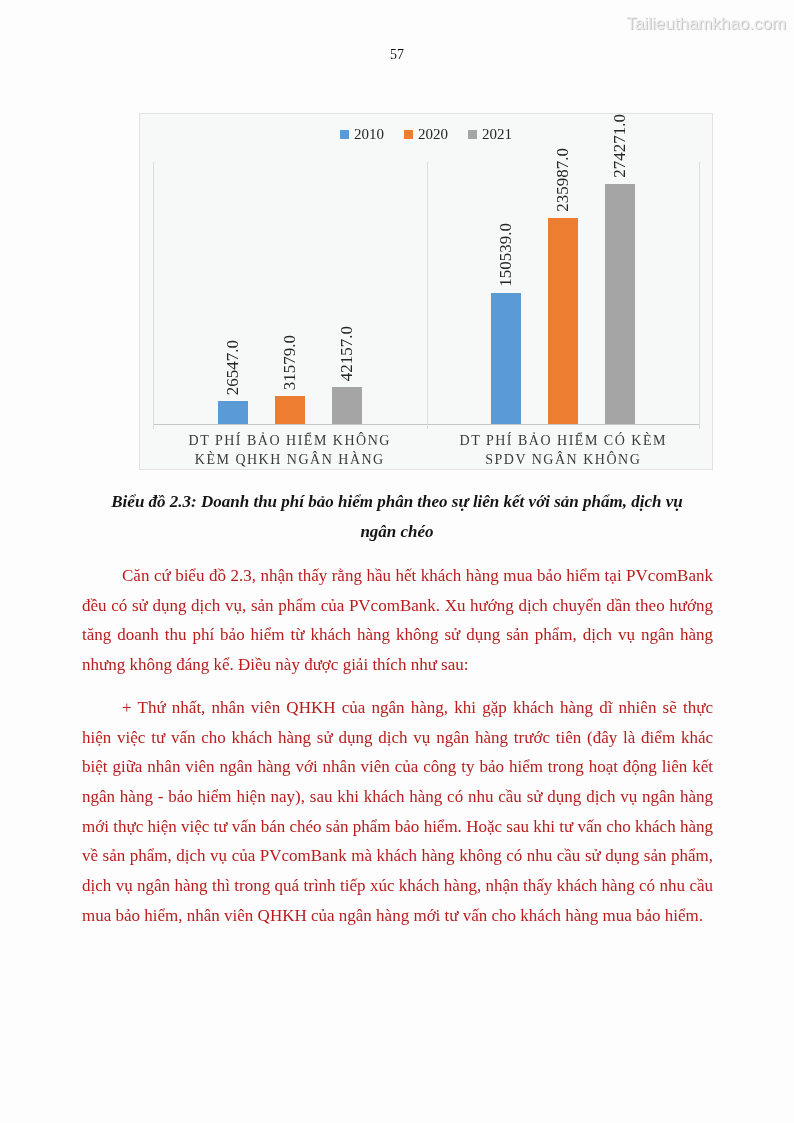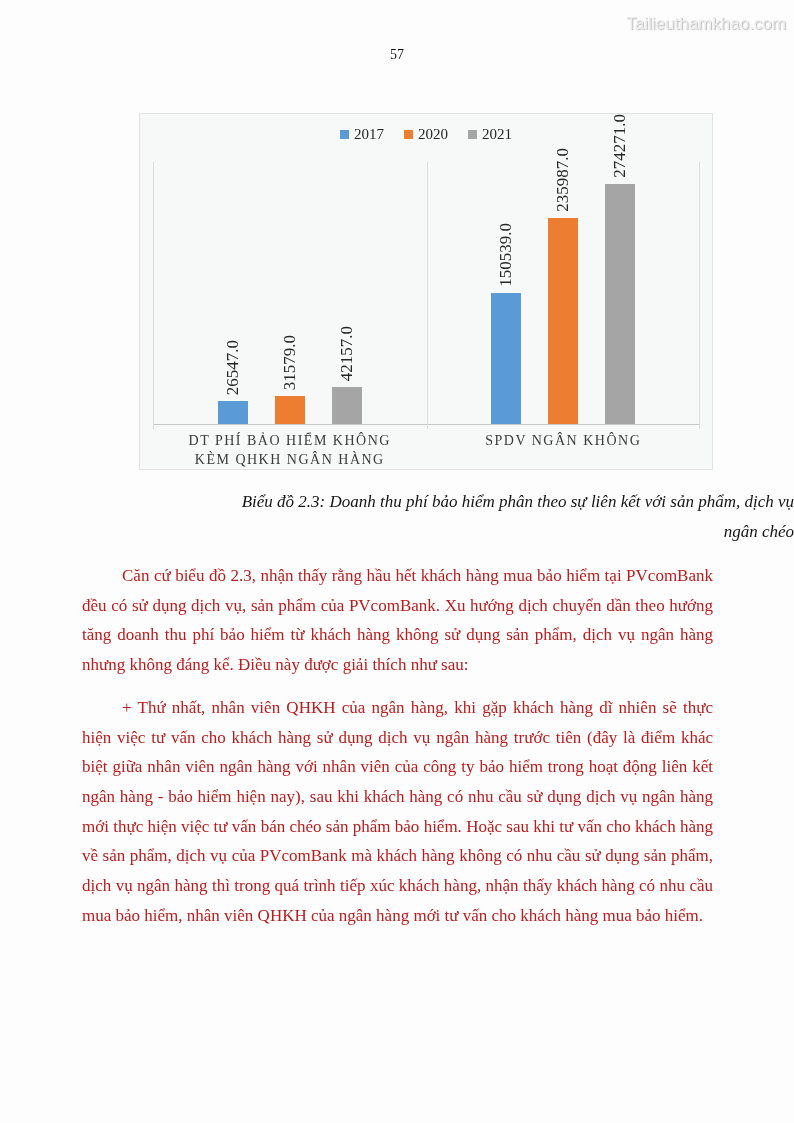--- a/index.html
+++ b/index.html
@@ -19,37 +19,37 @@
         border-bottom:1px solid #c6c6c6;}
   .bnd{position:absolute;top:0;bottom:-5px;width:1px;background:#dcdcdc;}
   .bar{position:absolute;bottom:0;width:30px;}
   .vlabel{position:absolute;writing-mode:vertical-rl;transform:rotate(180deg);
           font-size:17px;color:#262626;white-space:nowrap;line-height:1;}
   .cats{position:absolute;top:317px;left:13px;width:547px;display:flex;}
   .cat-cell{width:50%;text-align:center;font-size:14px;letter-spacing:1.5px;
             line-height:19px;color:#3a3a3a;}
 
   
-  .caption{position:absolute;top:487px;left:0;width:794px;text-align:right;
-           font-weight:normal;font-style:italic;font-size:17px;line-height:30px;color:#141414;}
+  .caption{position:absolute;top:487px;left:0;width:794px;text-align:center;
+           font-weight:bold;font-style:italic;font-size:17px;line-height:30px;color:#141414;}
   .body-text{position:absolute;top:561px;left:82px;width:631px;
              font-size:17px;line-height:29.7px;text-align:justify;color:#b91c1c;}
   .body-text p{margin:0 0 13px 0;text-indent:40px;}
 </style>
 </head>
 <body>
 
 <div class="watermark">Tailieuthamkhao.com</div>
 <div class="page-number">57</div>
 
 <div class="chart">
   <div class="legend" id="legend">
       <span class="legend-item">
         <span class="legend-swatch" style="background: rgb(91, 155, 213);"></span>
-        <span>2017</span>
+        <span>2010</span>
       </span>
       <span class="legend-item">
         <span class="legend-swatch" style="background: rgb(237, 125, 49);"></span>
         <span>2020</span>
       </span>
       <span class="legend-item">
         <span class="legend-swatch" style="background: rgb(165, 165, 165);"></span>
         <span>2021</span>
       </span>
     </div>
@@ -69,20 +69,21 @@
       <div class="vlabel" style="left: 401.25px; bottom: 212px;">235987.0</div>
       <div class="bar" style="left: 452.25px; height: 240px; background: rgb(165, 165, 165);"></div>
       <div class="vlabel" style="left: 458.25px; bottom: 246px;">274271.0</div>
     </div>
   <div class="cats" id="cats">
       <div class="cat-cell">
         <div>DT PHÍ BẢO HIỂM KHÔNG</div>
         <div>KÈM QHKH NGÂN HÀNG</div>
       </div>
       <div class="cat-cell">
+        <div>DT PHÍ BẢO HIỂM CÓ KÈM</div>
         <div>SPDV NGÂN KHÔNG</div>
       </div>
     </div>
 </div>
 
 <div class="caption">
   <div>Biểu đồ 2.3: Doanh thu phí bảo hiểm phân theo sự liên kết với sản phẩm, dịch vụ</div>
   <div>ngân chéo</div>
 </div>
 

